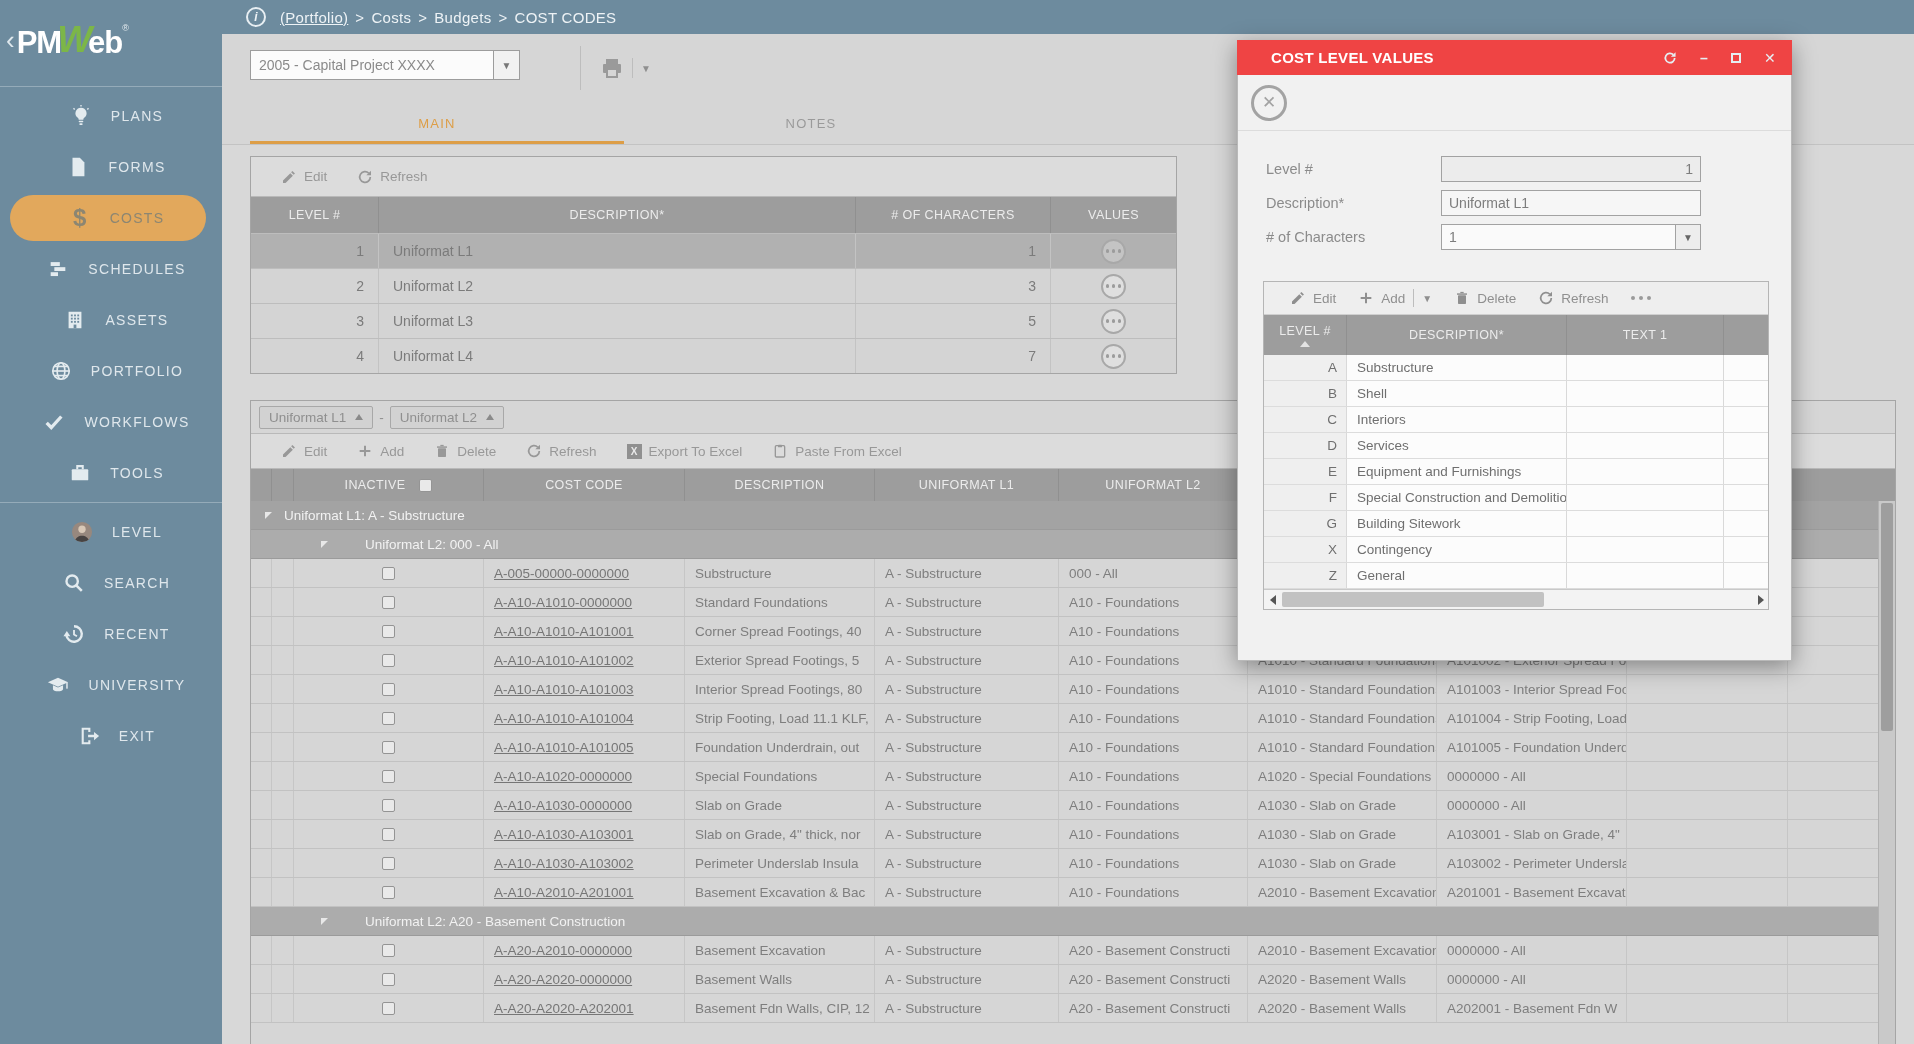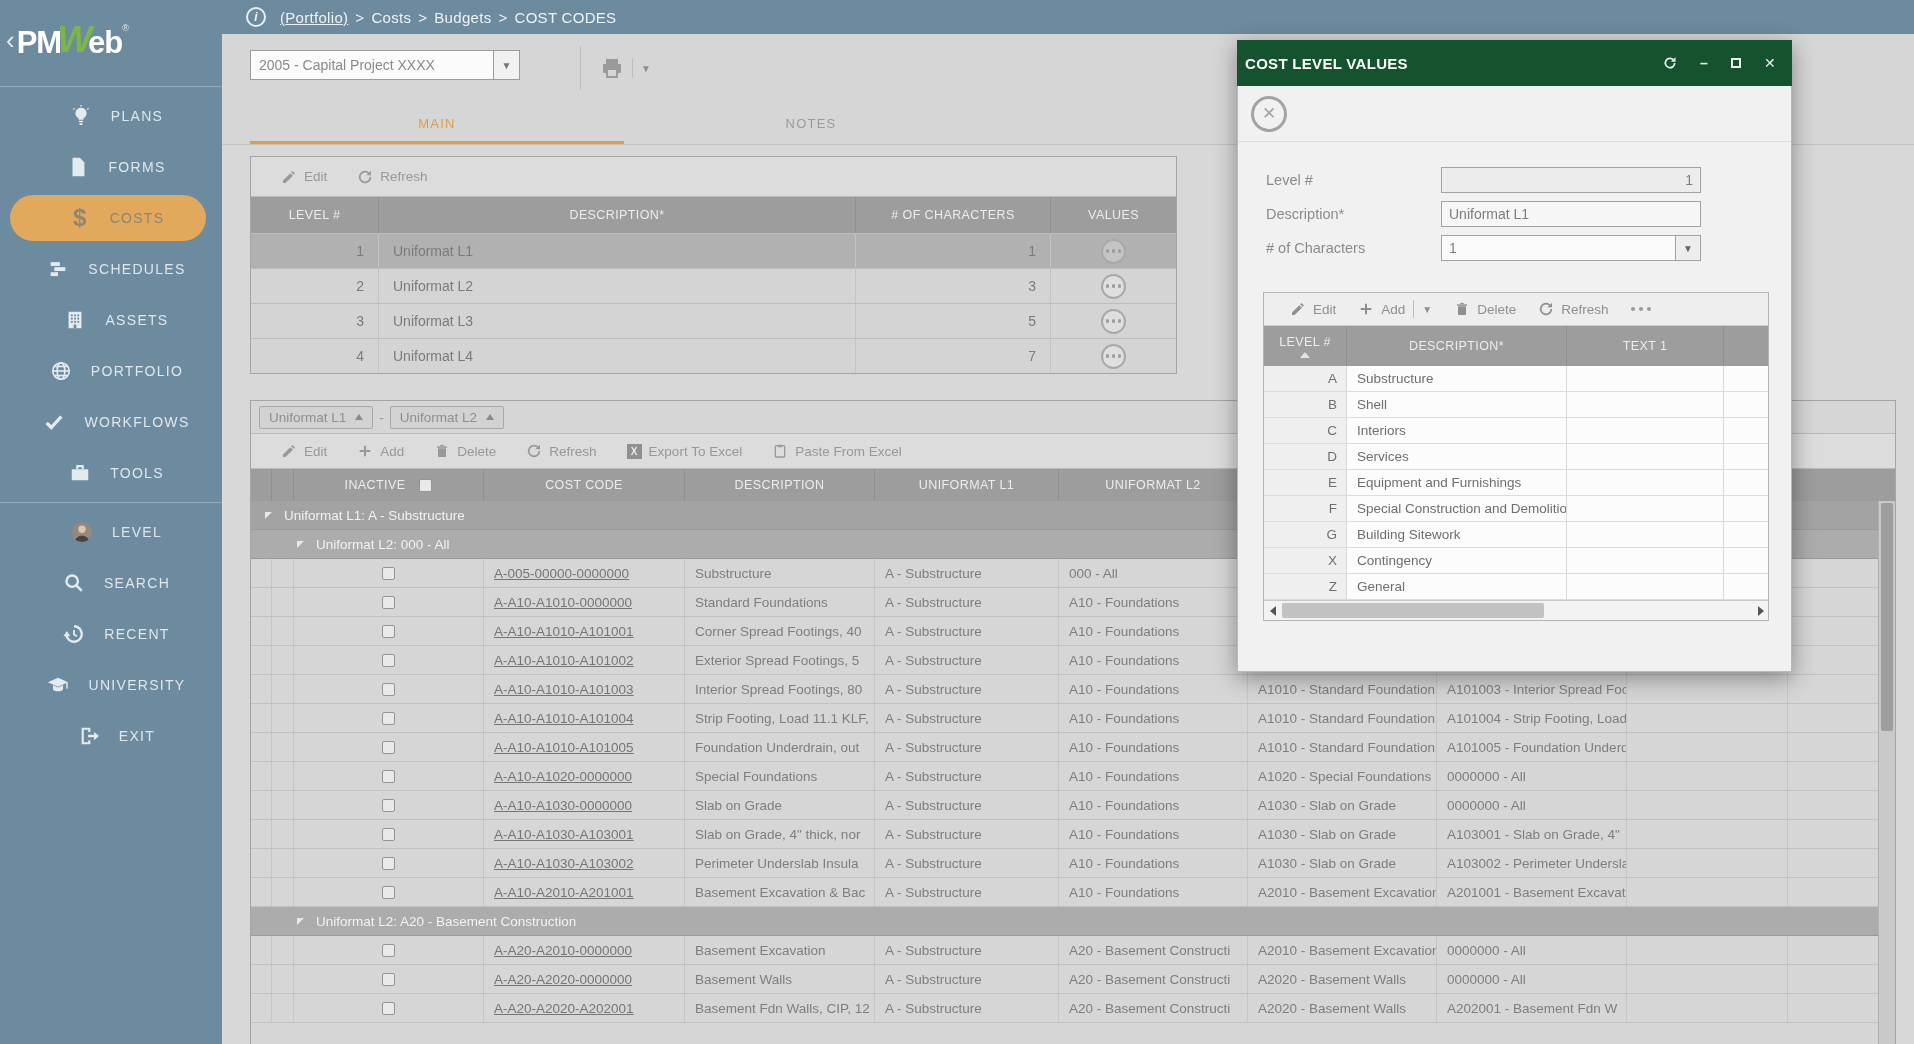--- a/index.html
+++ b/index.html
@@ -81,27 +81,27 @@
   .lc-g1{width:21px}.lc-g2{width:22px}.lc-in{width:190px}.lc-code{width:201px}.lc-desc{width:190px}
   .lc-l1{width:184px}.lc-l2{width:189px}.lc-l3{width:189px}.lc-l4{width:190px}.lc-e1{width:161px}.lc-e2{flex:1; border-right:none!important}
   .codes-rows { position:absolute; left:0; right:17px; top:100px; bottom:0; overflow:hidden; }
   .cg-row { height:29px; display:flex; border-bottom:1px solid #c2c2c2; background:#d6d6d6; font-size:13.5px; color:#7e7e7e; }
   .cg-row .cell { display:flex; align-items:center; border-right:1px solid #c6c6c6; height:100%; overflow:hidden; white-space:nowrap; padding-left:10px; }
   .cg-row .cell.cb { justify-content:center; padding-left:0; }
   .cg-row a { color:#767676; text-decoration:underline; cursor:pointer; white-space:nowrap; }
   .grp { height:29px; display:flex; align-items:center; border-bottom:1px solid #9b9b9b; color:#f2f2f2; font-size:13.5px; }
   .grp .fold { width:0; height:0; border-top:7px solid #e8e8e8; border-right:7px solid transparent; margin-right:12px; }
   .grp.g1 { background:#a3a3a3; padding-left:14px; }
-  .grp.g2 { background:#acacac; padding-left:46px; }
+  .grp.g2 { background:#acacac; padding-left:70px;gap:25px; }
   .vscroll { position:absolute; right:0; top:100px; bottom:0; width:17px; background:#c9c9c9; border-left:1px solid #b2b2b2; }
   .vscroll .thumb { position:absolute; top:2px; left:2px; right:2px; height:42%; background:#9e9e9e; border-radius:2px; }
 
   
   .modal { position:absolute; left:1237px; top:40px; width:555px; z-index:20; box-shadow:0 6px 22px rgba(0,0,0,.38); }
-  .m-title { height:46px; background:#14532d; color:#fff; display:flex; align-items:center; padding-left:8px; font-size:15px; font-weight:700; letter-spacing:.3px; }
+  .m-title { height:35px; background:#ef4444; color:#fff; display:flex; align-items:center; padding-left:34px; font-size:15px; font-weight:700; letter-spacing:.3px; }
   .m-wbtns { margin-left:auto; margin-right:16px; display:flex; align-items:center; gap:23px; color:#e6eef2; }
   .m-wbtns .wb { cursor:pointer; display:flex; align-items:center; justify-content:center; font-size:14px; font-weight:700; }
   .m-wbtns svg { width:14px; height:14px; }
   .wb-max i { display:block; width:10px; height:10px; border:2px solid #e6eef2; }
   .m-body { height:586px; background:#f1f1f1; border:1px solid #b9b9b9; border-top:none; position:relative; }
   .m-strip { height:56px; border-bottom:1px solid #dcdcdc; display:flex; align-items:center; padding-left:13px; }
   .circx { width:36px; height:36px; border:3px solid #a3a3a3; border-radius:50%; color:#a3a3a3; font-size:17px; font-weight:700; display:flex; align-items:center; justify-content:center; cursor:pointer; }
   .m-form { padding:25px 0 0 28px; }
   .f-row { display:flex; align-items:center; height:26px; margin-bottom:8px; }
   .f-row label { width:175px; font-size:14.5px; color:#8b8b8b; }

